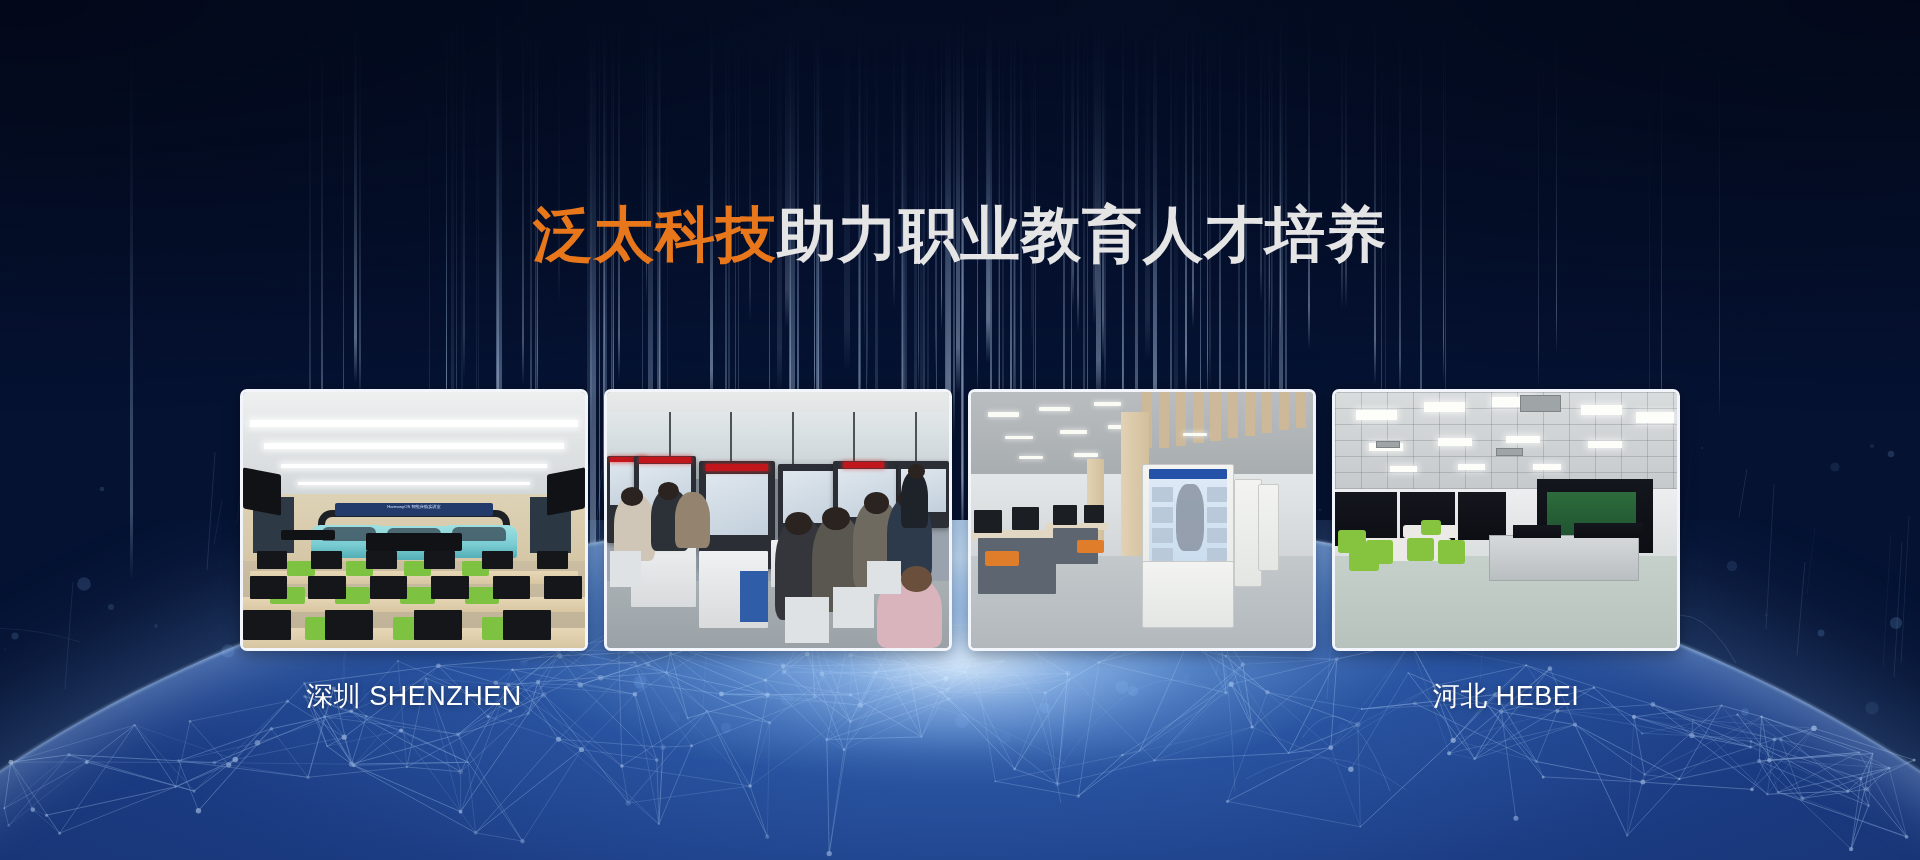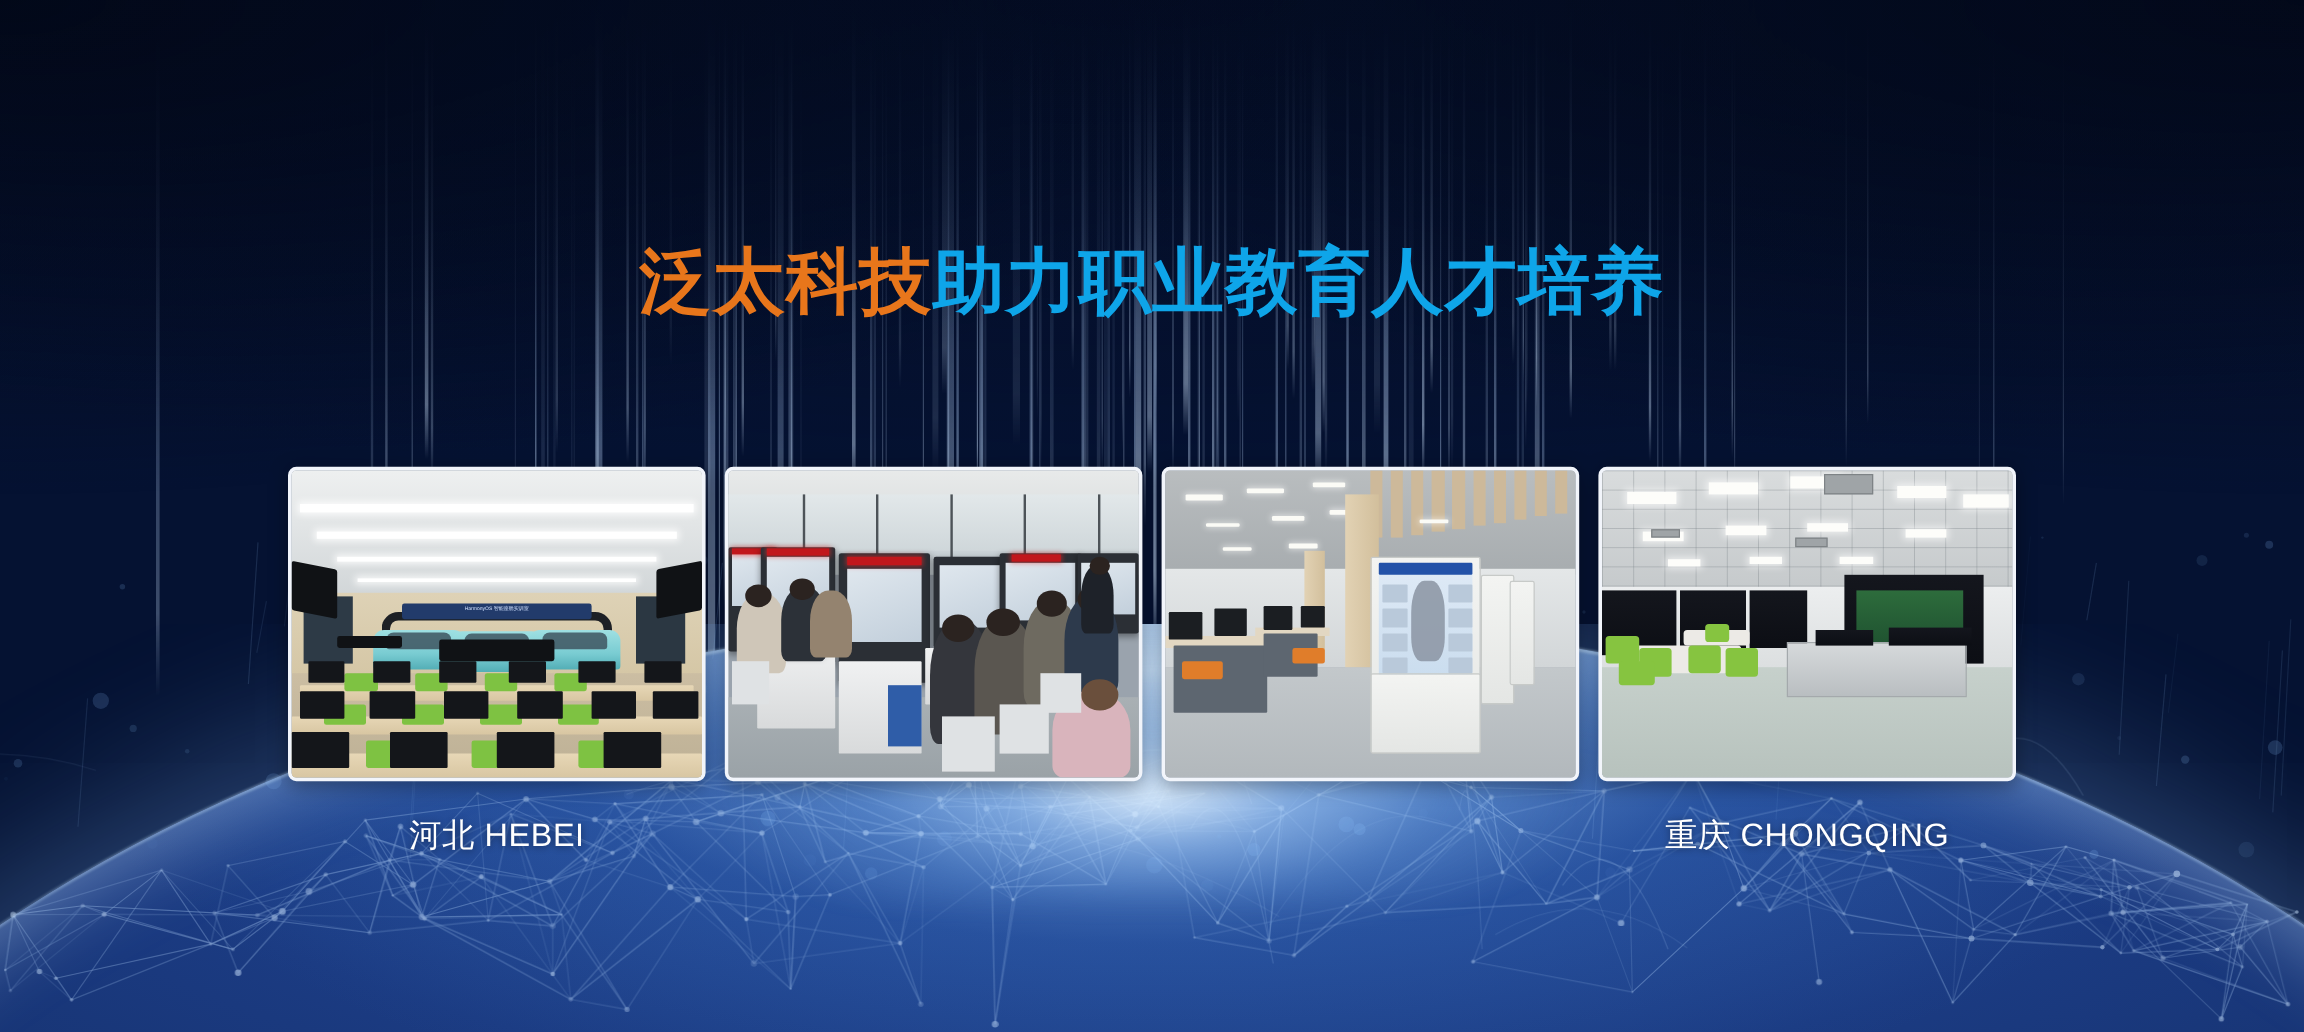--- a/index.html
+++ b/index.html
@@ -71,21 +71,21 @@
   .content{position:absolute;inset:0;}
 
   .title{
     position:absolute;left:0;top:205px;width:1920px;
     text-align:center;
     font-size:60px;line-height:1;font-weight:bold;
     letter-spacing:1px;
     white-space:nowrap;
   }
   .title .brand{color:#e8761b;}
-  .title .rest{color:#0ea5e9;}
+  .title .rest{color:#e5e5e5;}
 
   .subtitle{
     position:absolute;left:0;top:300px;width:1920px;
     text-align:center;
     font-size:26px;font-weight:bold;color:#e8761b;letter-spacing:1px;
   }
 
   .gallery{
     position:absolute;left:240px;top:389px;
     width:1440px;height:262px;
@@ -1411,17 +1411,17 @@
         <div class="p4-chair" style="left:25%;top:50%;width:6%;height:6%;"></div>
         <div class="p4-line" style="left:45%;top:56%;width:44%;height:18%;"></div>
         <div class="p4-dark" style="left:52%;top:52%;width:14%;height:5%;"></div>
         <div class="p4-dark" style="left:70%;top:51%;width:20%;height:6%;"></div>
       </div>
     </div>
 
   </div>
 
   <div class="captions">
+    <div class="caption">深圳  SHENZHEN</div>
     <div class="caption">河北  HEBEI</div>
-    <div class="caption">重庆  CHONGQING</div>
   </div>
 
 </div>
 
 </body></html>

